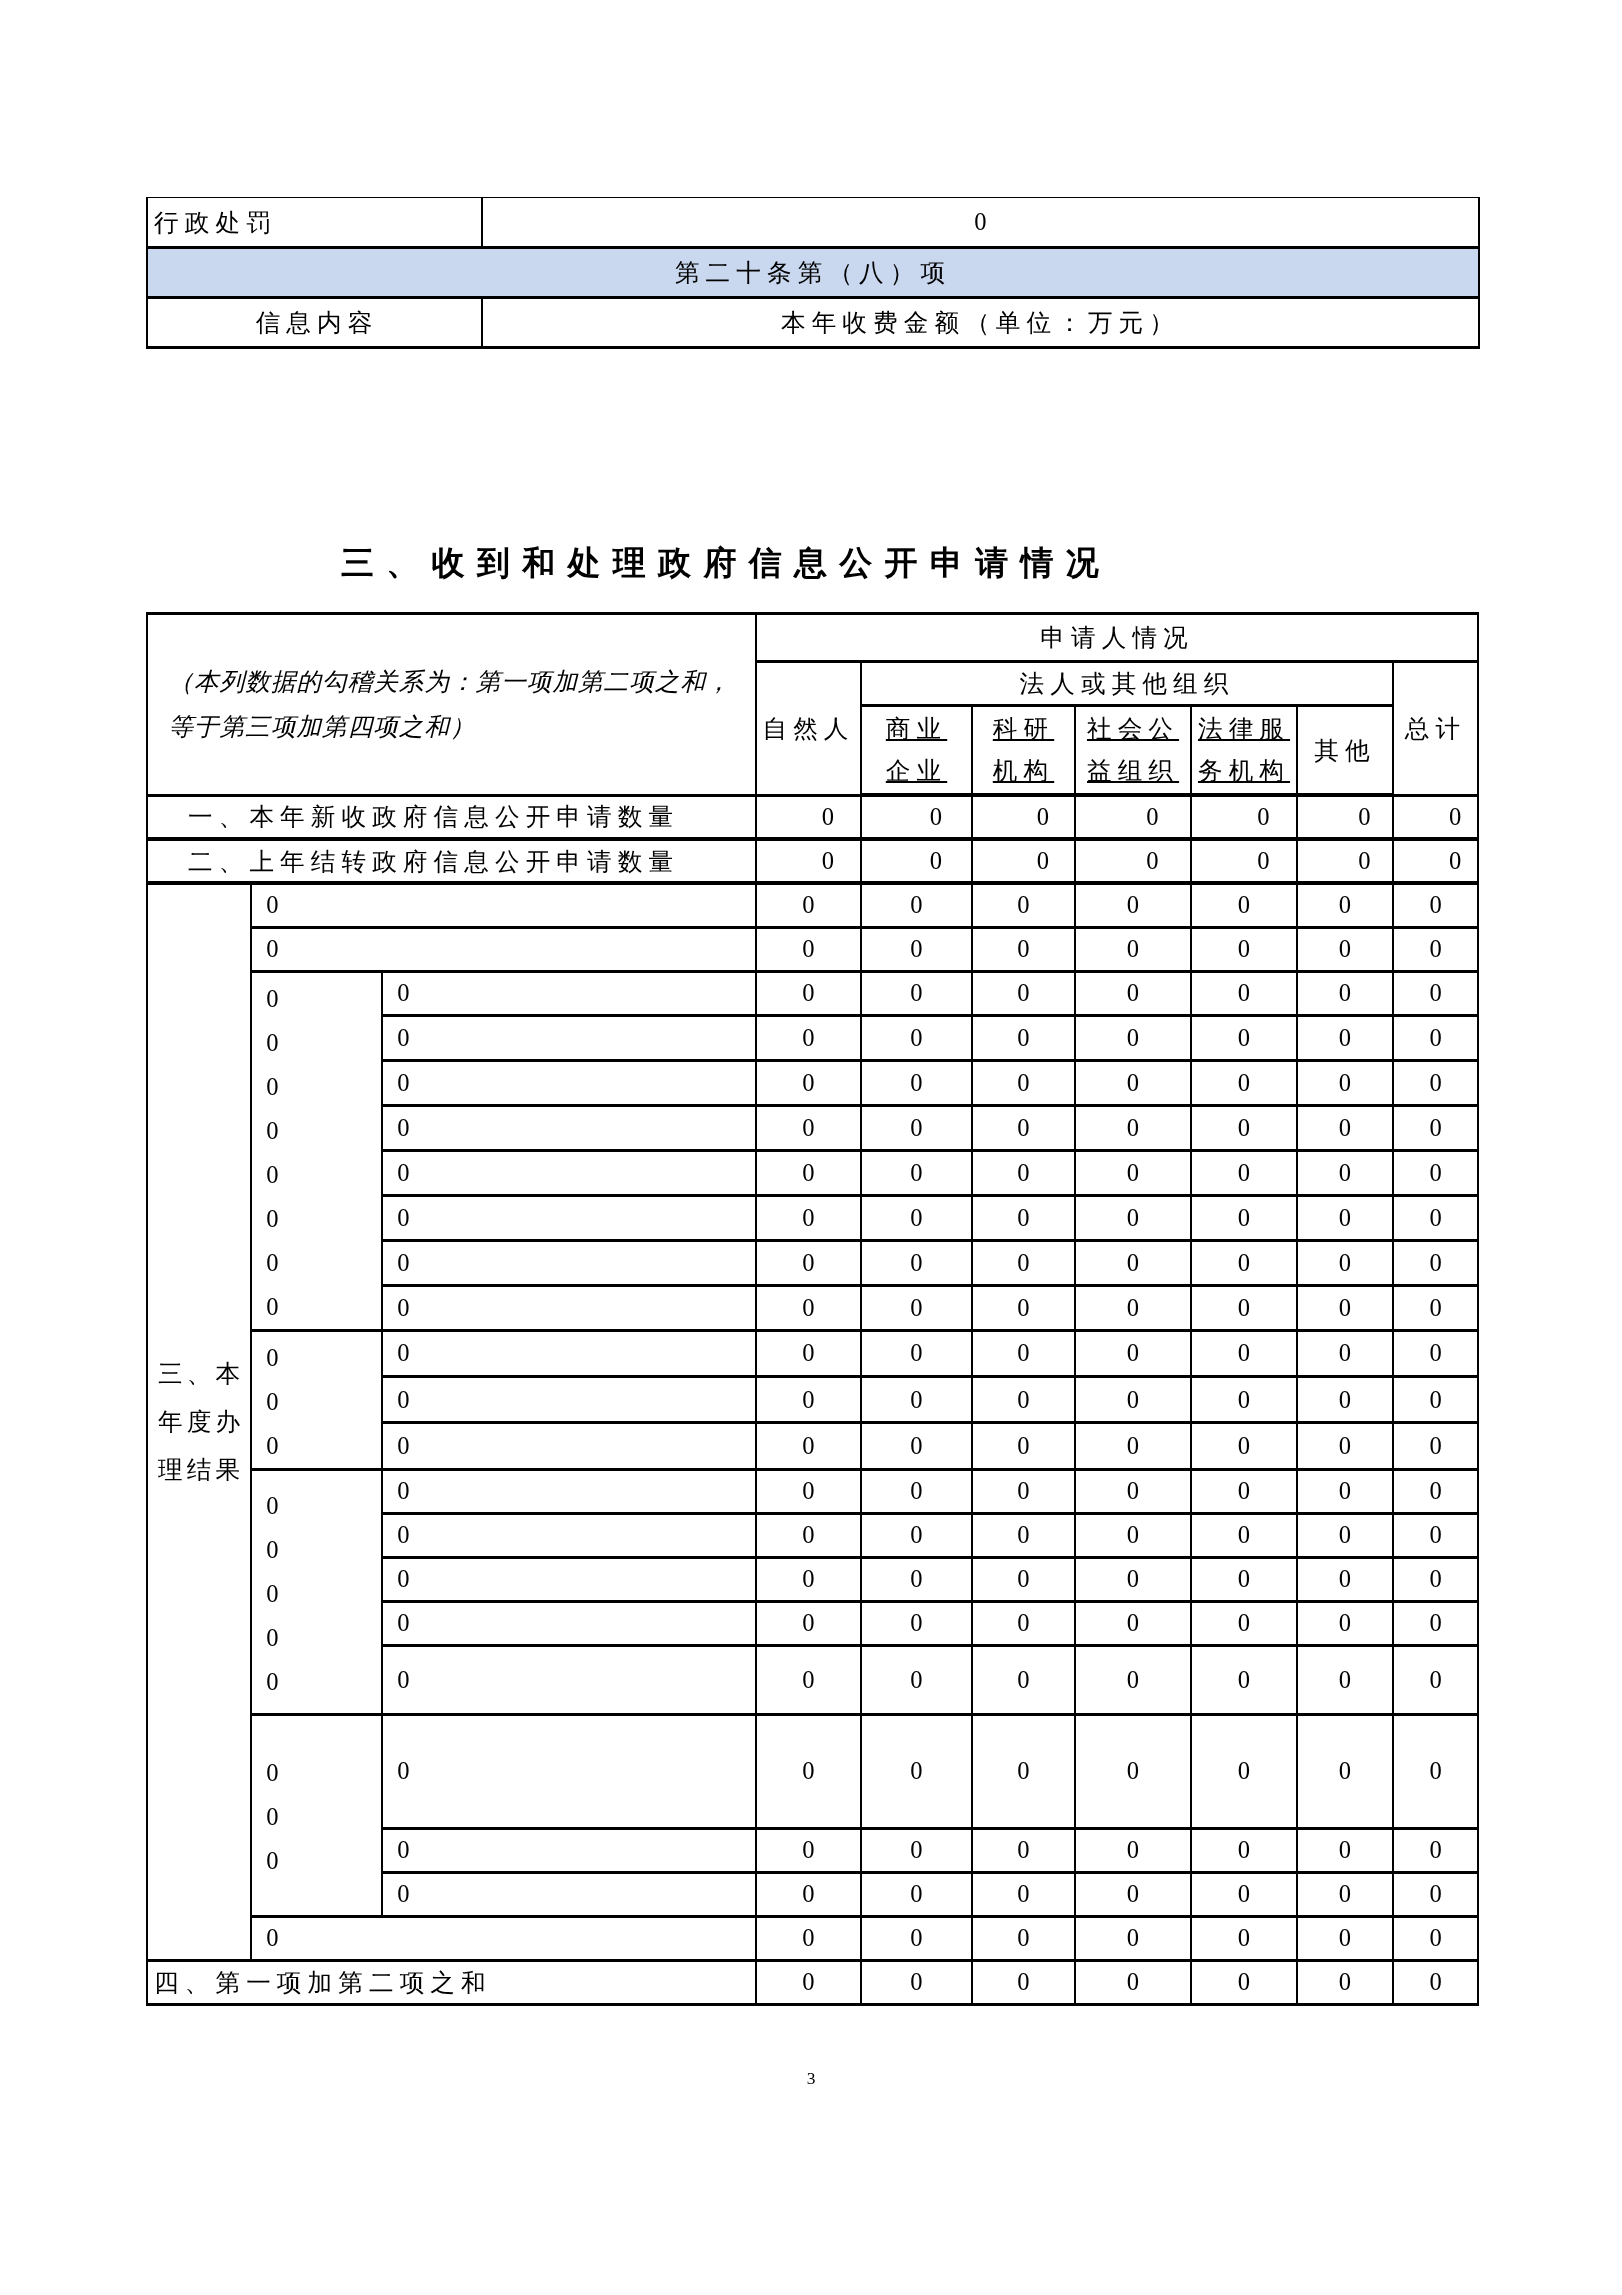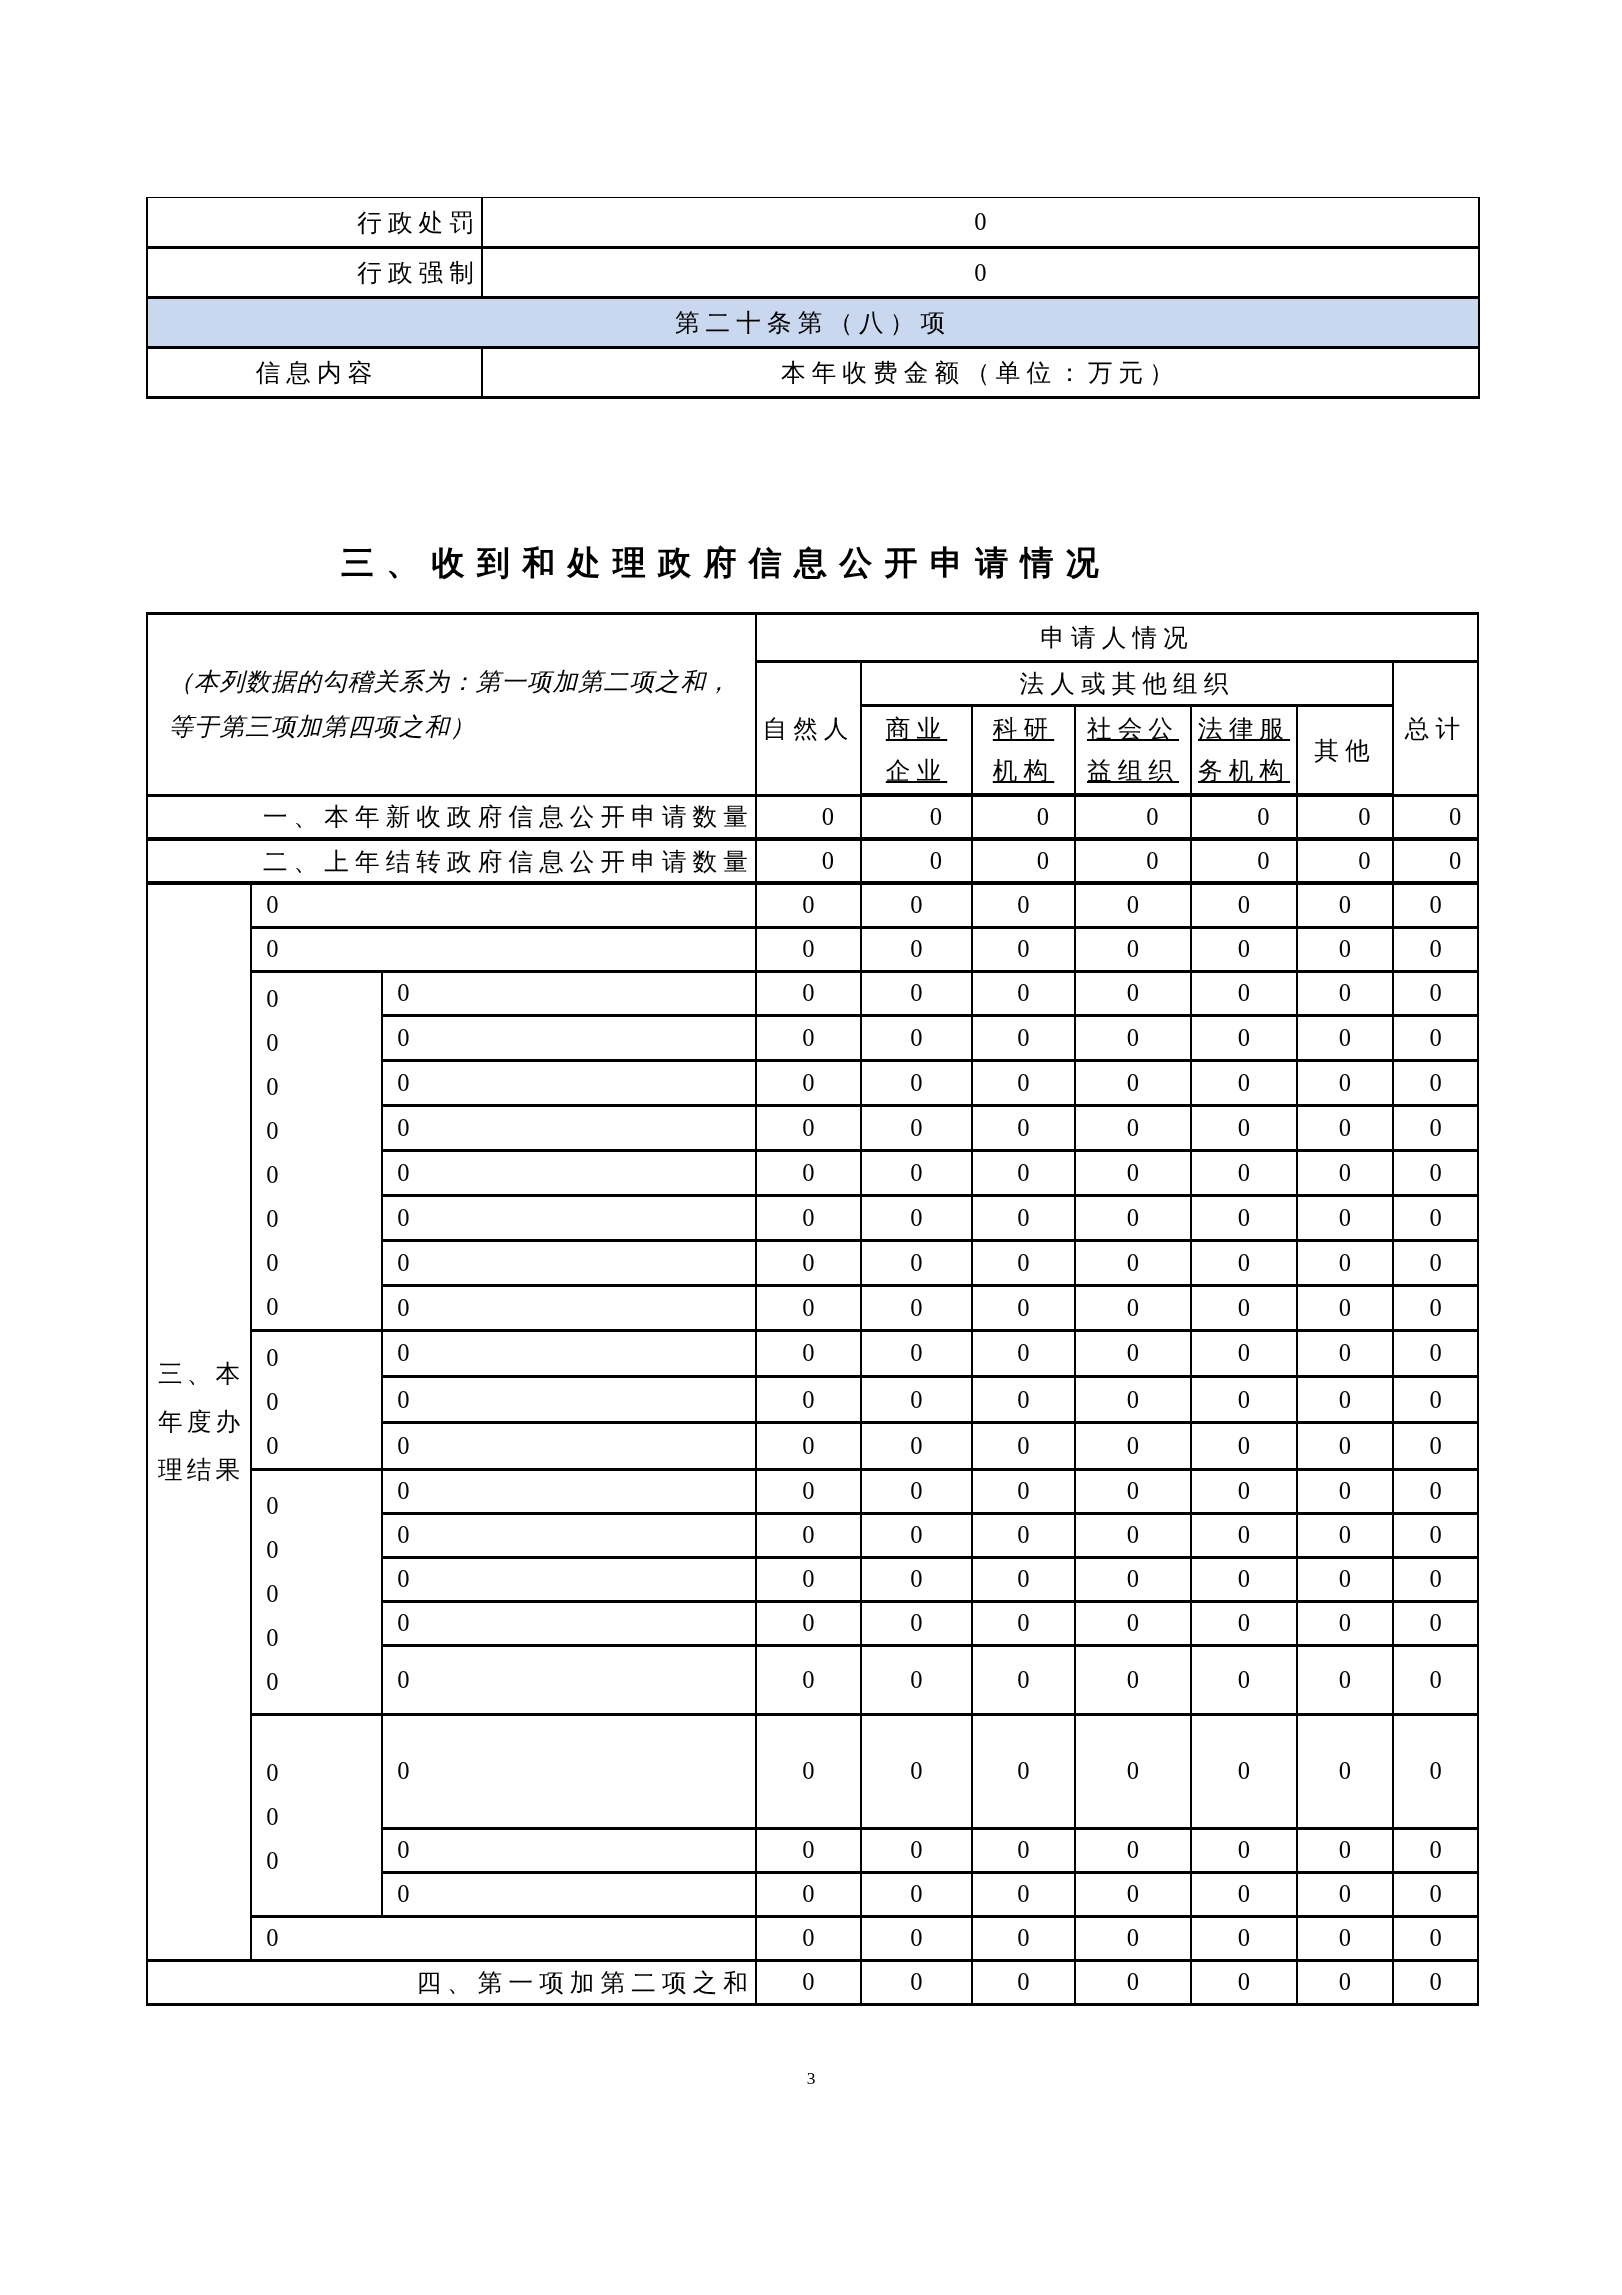--- a/index.html
+++ b/index.html
@@ -25,21 +25,21 @@
   .t2 { top:612px; }
   .t2 tbody tr { height:44px; }
   .t2 tr.hr1 { height:48px; }
   .t2 tr.hr2 { height:44px; }
   .t2 tr.hr3 { height:84px; }
   .t2 tr.rt1 { height:69px; }
   .t2 tr.rt2 { height:114px; }
   .t2 thead tr.hr3 td { border-bottom-width:4.1px; }
   .t2 tbody tr:nth-child(1) td, .t2 tbody tr:nth-child(2) td { border-bottom-width:4.1px;padding-left:40px; }
   
-  .lab  { text-align:right; padding-left:6.1px; letter-spacing:6.1px; }
+  .lab  { text-align:left; padding-left:6.1px; letter-spacing:6.1px; }
   .lab2 { text-align:left; padding-left:14.3px; }
   .c3   { text-align:left; padding-left:14.3px; }
   .v    { text-align:center; }
   .hdr  { text-align:center; letter-spacing:6.1px; }
   .two  { white-space:pre-line; line-height:42px;text-decoration:underline; }
   .band td { background:#c9d8ef; text-align:center; letter-spacing:6.1px; }
   .center { text-align:center;margin-left:48px; }
   .note {
     font-style:italic; white-space:pre-line; line-height:45px;
     text-align:left; padding-left:20.5px; font-size:23.5px; letter-spacing:1px;
@@ -70,24 +70,20 @@
 <div class="page">
 
   <table class="t t1">
     <colgroup>
         <col style="width:335px">
         <col style="width:997px">
       </colgroup>
     <tbody>
       <tr>
         <td class="lab">行政处罚</td>
-        <td class="v">0</td>
-      </tr>
-      <tr>
-        <td class="lab">行政强制</td>
         <td class="v">0</td>
       </tr>
       <tr class="band">
         <td colspan="2">第二十条第（八）项</td>
       </tr>
       <tr>
         <td class="lab center">信息内容</td>
         <td class="v hdr">本年收费金额（单位：万元）</td>
       </tr>
     </tbody>

